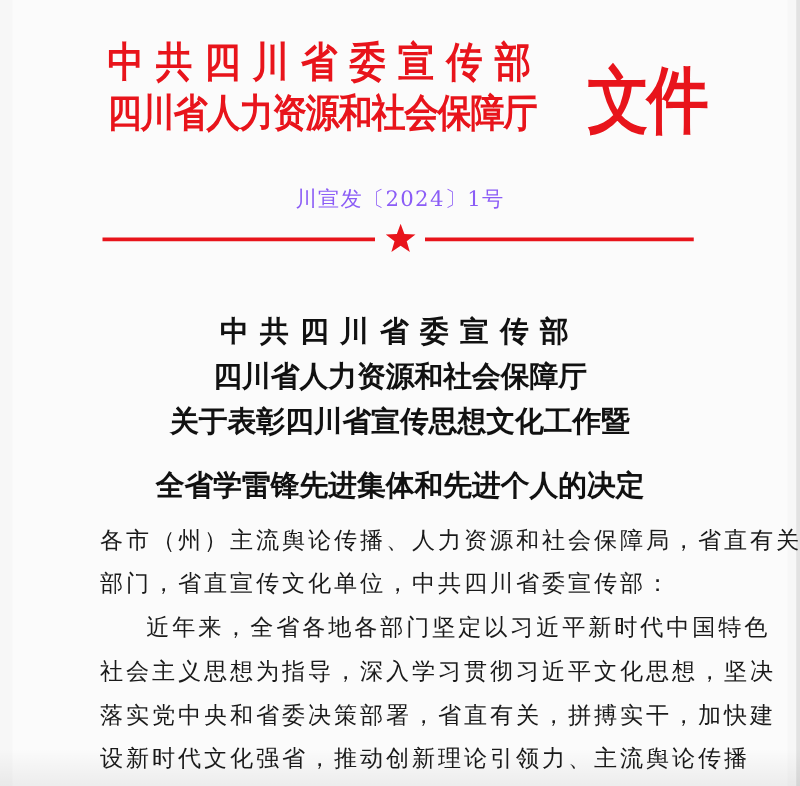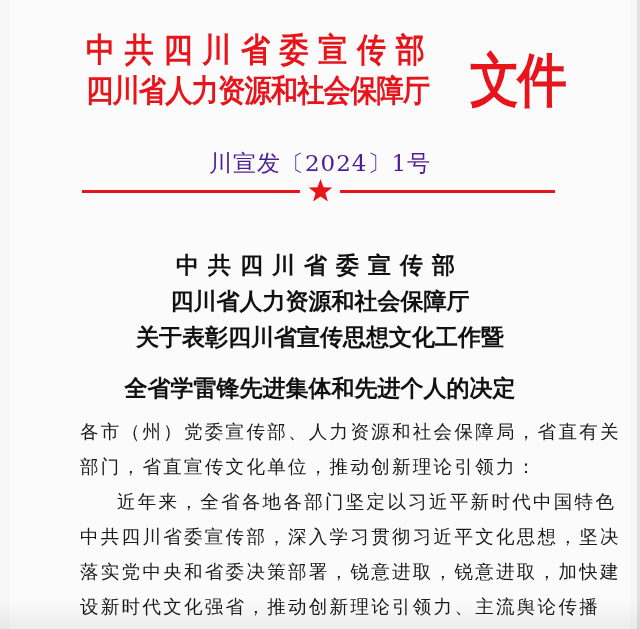--- a/index.html
+++ b/index.html
@@ -26,21 +26,21 @@
   }
   .hdr1 { left:86px; top:28px; font-size:33px; letter-spacing:11px; transform:scaleX(0.88); transform-origin:left; }
   .hdr2 { left:86px; top:70px; font-size:31px; letter-spacing:-1px; transform:scaleX(0.88); transform-origin:left; }
   .hdr-wenjian {
     position:absolute; left:470px; top:42px; color:#e8141b;
     font-family:"DejaVu Serif","Liberation Serif",serif; font-weight:bold;
     font-size:58px; letter-spacing:-2px; white-space:nowrap; transform:scaleX(0.85); transform-origin:left;
   }
   .docno {
     position:absolute; left:0; right:0; top:148px; text-align:center;
-    font-size:23px; color:#4c1d95; letter-spacing:1px;
+    font-size:17px; color:#8b5cf6; letter-spacing:1px;
   }
   .rule { position:absolute; top:190px; height:3px; background:#e8141b; }
   .rule.left { left:82px; width:218px; }
   .rule.right { left:340px; width:215px; }
   .star {
     position:absolute; left:308px; top:178px; width:25px; height:25px;
   }
   .title {
     position:absolute; left:0; right:0; text-align:center;
     font-weight:bold; color:#111; font-size:23px; white-space:nowrap;
@@ -70,20 +70,20 @@
 <svg class="star" viewBox="0 0 24 24">
   <polygon points="12,1 14.9,8.9 23.4,9.2 16.7,14.4 19.1,22.6 12,17.8 4.9,22.6 7.3,14.4 0.6,9.2 9.1,8.9" fill="#e8141b"></polygon>
 </svg>
 <div class="rule right"></div>
 
 <div class="title t1">中共四川省委宣传部</div>
 <div class="title t2">四川省人力资源和社会保障厅</div>
 <div class="title t3">关于表彰四川省宣传思想文化工作暨</div>
 <div class="title t4">全省学雷锋先进集体和先进个人的决定</div>
 
-<div class="body-line" style="top:419px;">各市（州）党委宣传部、人力资源和社会保障局，省直有关</div>
-<div class="body-line" style="top:454px;">部门，省直宣传文化单位，推动创新理论引领力：</div>
+<div class="body-line" style="top:419px;">各市（州）主流舆论传播、人力资源和社会保障局，省直有关</div>
+<div class="body-line" style="top:454px;">部门，省直宣传文化单位，中共四川省委宣传部：</div>
 <div class="body-line" style="top:489px; left:117px;">近年来，全省各地各部门坚定以习近平新时代中国特色</div>
-<div class="body-line" style="top:524px;">中共四川省委宣传部，深入学习贯彻习近平文化思想，坚决</div>
-<div class="body-line" style="top:559px;">落实党中央和省委决策部署，锐意进取，锐意进取，加快建</div>
+<div class="body-line" style="top:524px;">社会主义思想为指导，深入学习贯彻习近平文化思想，坚决</div>
+<div class="body-line" style="top:559px;">落实党中央和省委决策部署，省直有关，拼搏实干，加快建</div>
 <div class="body-line" style="top:594px;">设新时代文化强省，推动创新理论引领力、主流舆论传播</div>
 
 <div class="shade-bottom"></div>
 
 </body></html>

